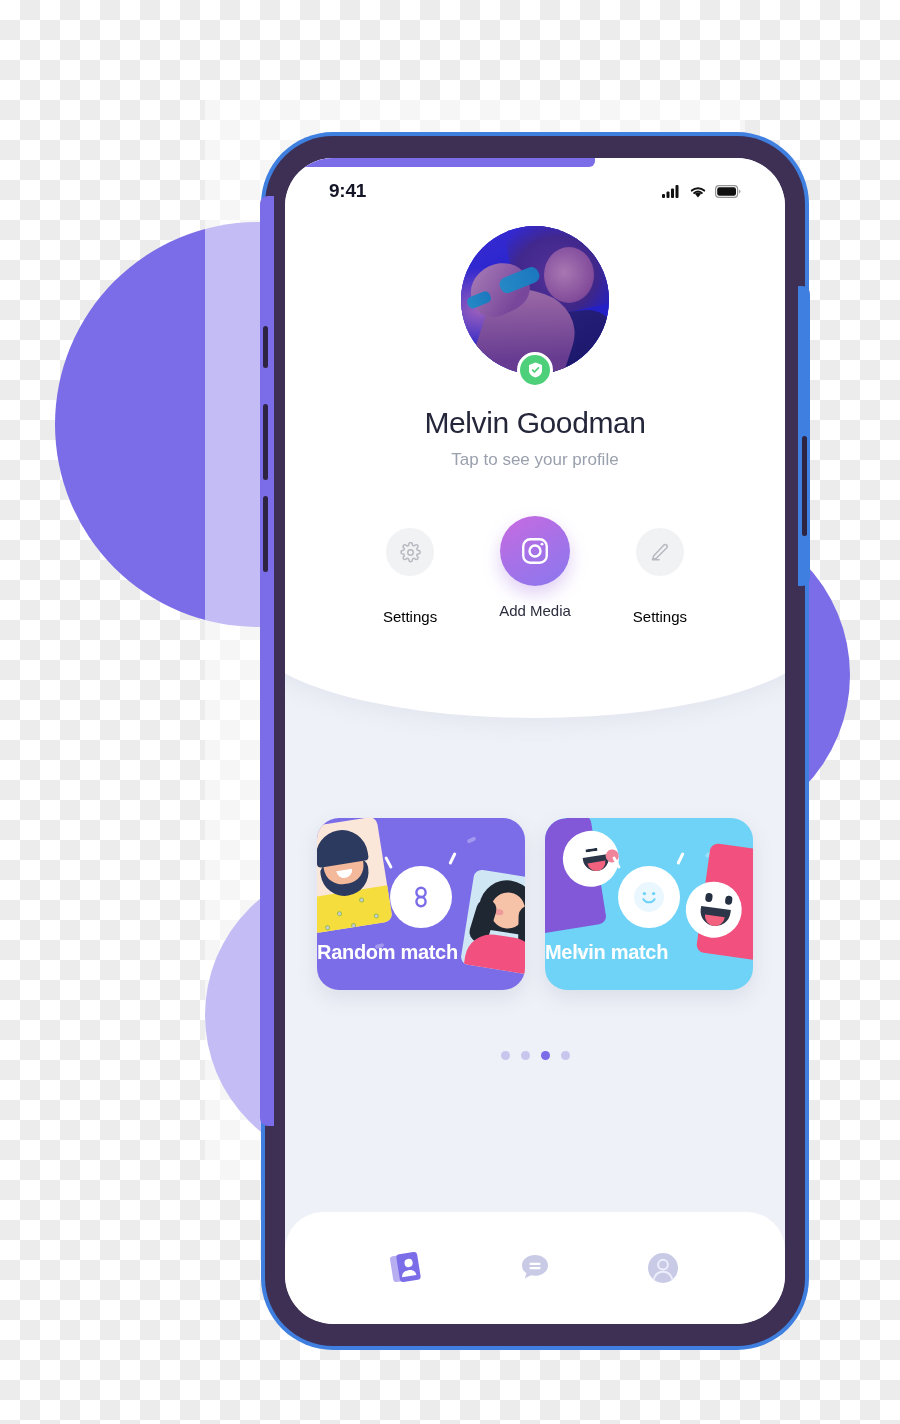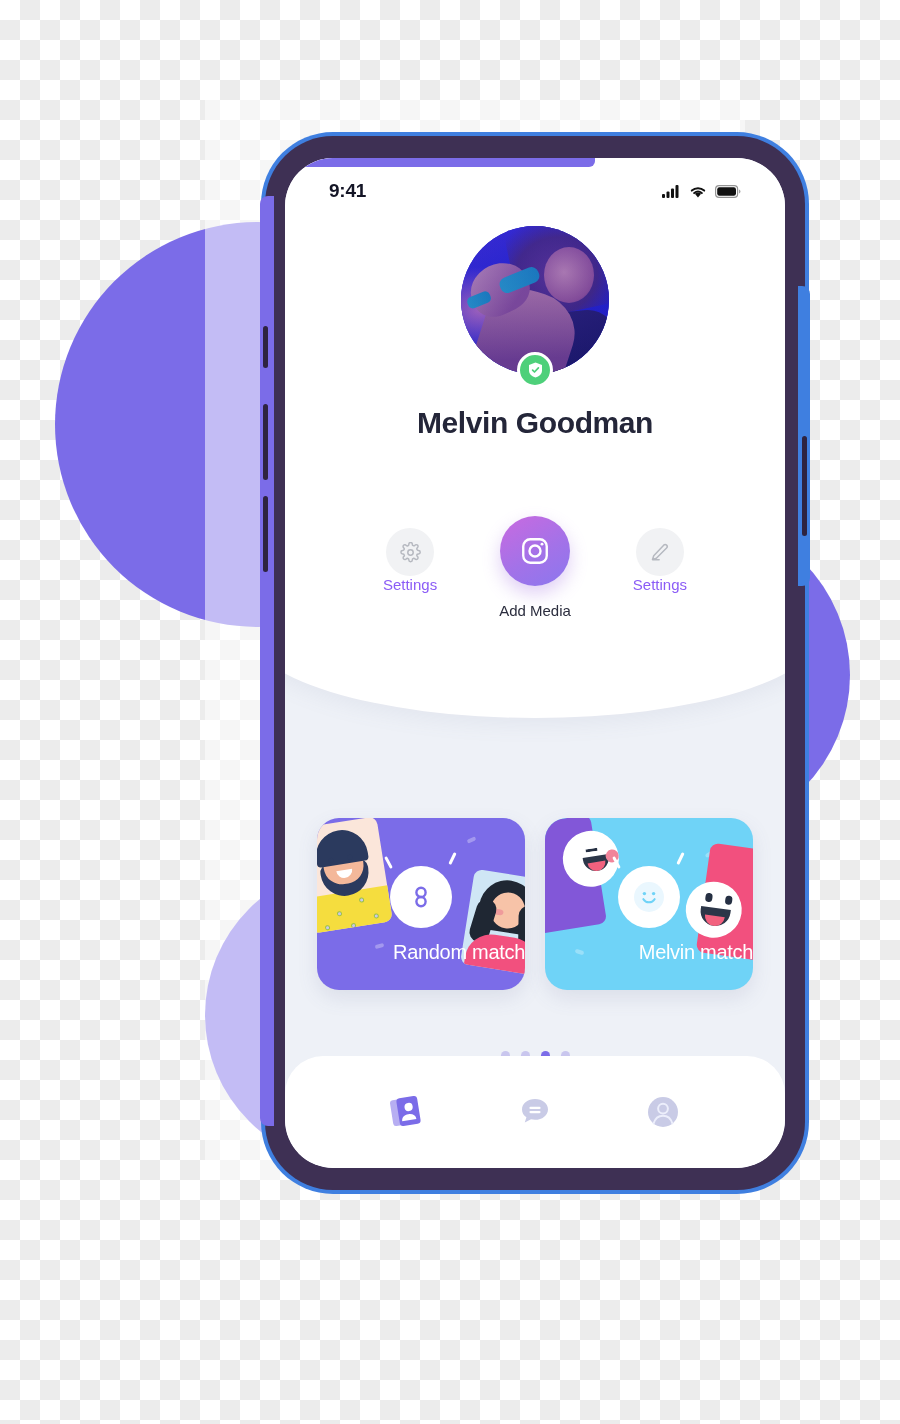--- a/index.html
+++ b/index.html
@@ -22,21 +22,21 @@
   #blob-right { left:530px; top:515px;  width:320px; height:320px; }
   #blob-bottom{ left:205px; top:865px;  width:300px; height:300px; }
 
   .veil {
     position:absolute; left:205px; top:100px; width:540px; height:1080px;
     background:rgba(255,255,255,0.55);
   }
 
   
   #phone {
-    position:absolute; left:265px; top:136px; width:540px; height:1054px;
+    position:absolute; left:265px; top:136px; width:540px; height:1210px;
     border-radius:68px;
     background:#3e3054;
     box-shadow:0 0 0 4px #3f7fe0;
     padding:22px 20px;
   }
   
   #phone-rail-left {
     position:absolute; left:-5px; top:60px; width:14px; height:930px;
     background:#7b6ce8; border-radius:8px 0 0 8px;
   }
@@ -106,38 +106,38 @@
   #verified-badge {
     position:absolute; left:50%; bottom:-14px; transform:translateX(-50%);
     width:36px; height:36px; border-radius:50%; background:#4ed07a;
     display:flex; align-items:center; justify-content:center;
     border:3px solid #ffffff;
   }
 
   
   #profile-name {
     position:absolute; left:0; top:248px; width:100%; text-align:center; z-index:7;
-    font-size:30px; font-weight:700; color:#242639; letter-spacing:-0.4px;
+    font-size:30px; font-weight:400; color:#242639; letter-spacing:-0.4px;
   }
   #profile-subtitle {
     position:absolute; left:0; top:292px; width:100%; text-align:center; z-index:7;
     font-size:17px; color:#9aa0ad;
   }
 
   
   #action-row {
     position:absolute; left:0; top:370px; width:100%; z-index:7;
     display:flex; align-items:flex-start; justify-content:center; gap:62px;
   }
   .action { display:flex; flex-direction:column; align-items:center; }
   .action-circle {
     width:48px; height:48px; border-radius:50%; background:#f1f2f4;
     display:flex; align-items:center; justify-content:center;
   }
-  .action-label { margin-top:0; font-size:15px; color:#8b5cf6;text-align:center; }
+  .action-label { margin-top:32px; font-size:15px; color:#000000;text-align:center; }
   #action-center { margin-top:-12px; }
   #add-media-circle {
     width:70px; height:70px; border-radius:50%;
     background:linear-gradient(150deg,#c96ae0 0%,#a372e8 55%,#8b77ee 100%);
     display:flex; align-items:center; justify-content:center;
     box-shadow:0 8px 18px rgba(160,110,225,0.33);
   }
   #add-media-label { margin-top:16px; font-size:15px; color:#2b2d3e; }
 
   
@@ -155,22 +155,22 @@
     position:absolute; left:0; top:660px; width:100%; z-index:7;
     display:flex; justify-content:center; gap:20px;
   }
   .match-card {
     width:208px; height:172px; border-radius:22px; position:relative; overflow:hidden;
     box-shadow:0 8px 20px rgba(90,100,150,0.13);
   }
   #card-random { background:#7b6ce8; }
   #card-emoji  { background:#6fd3f7; }
   .card-title {
-    position:absolute; left:0; bottom:26px; width:100%; text-align:right;
-    font-size:20px; font-weight:400; color:#ffffff; letter-spacing:-0.3px; z-index:5;
+    position:absolute; left:0; bottom:26px; width:100%; text-align:left;
+    font-size:20px; font-weight:700; color:#ffffff; letter-spacing:-0.3px; z-index:5;
   }
   .card-hub {
     position:absolute; left:50%; top:48px; transform:translateX(-50%);
     width:62px; height:62px; border-radius:50%; background:#fff; z-index:4;
     display:flex; align-items:center; justify-content:center;
   }
   .spark { position:absolute; width:3px; height:13px; border-radius:2px; background:#fff; z-index:4; }
   .sp-a { left:70px;  top:38px; transform:rotate(-28deg); }
   .sp-b { left:134px; top:34px; transform:rotate(26deg); }
   .confetti { position:absolute; width:9px; height:4px; border-radius:2px; background:rgba(255,255,255,.30); z-index:2; }
@@ -321,20 +321,21 @@
       </div>
       <div id="verified-badge">
         <svg width="15" height="16" viewBox="0 0 15 16">
           <path d="M7.5 0.6 L14 3.1 v5.2 c0 4.1-2.9 6.3-6.5 7.1 C3.9 14.6 1 12.4 1 8.3 V3.1 Z" fill="#fff"></path>
           <path d="M4.6 8.1 L6.5 10 L10.4 5.9" stroke="#4ed07a" stroke-width="1.7" fill="none" stroke-linecap="round" stroke-linejoin="round"></path>
         </svg>
       </div>
     </div>
 
     <div id="profile-name">Melvin Goodman</div>
+    <div id="profile-subtitle">Tap to see your profile</div>
 
     <div id="action-row">
 
       <div class="action">
         <div class="action-circle">
           <svg width="21" height="21" viewBox="0 0 24 24" fill="none" stroke="#b6b9c0" stroke-width="1.7">
             <circle cx="12" cy="12" r="3.1"></circle>
             <path d="M19.4 14.5a1.6 1.6 0 0 0 .3 1.8l.1.1a2 2 0 1 1-2.8 2.8l-.1-.1a1.6 1.6 0 0 0-1.8-.3 1.6 1.6 0 0 0-1 1.5v.2a2 2 0 1 1-4 0v-.1a1.6 1.6 0 0 0-1-1.5 1.6 1.6 0 0 0-1.8.3l-.1.1a2 2 0 1 1-2.8-2.8l.1-.1a1.6 1.6 0 0 0 .3-1.8 1.6 1.6 0 0 0-1.5-1h-.2a2 2 0 0 1 0-4h.1a1.6 1.6 0 0 0 1.5-1 1.6 1.6 0 0 0-.3-1.8l-.1-.1a2 2 0 1 1 2.8-2.8l.1.1a1.6 1.6 0 0 0 1.8.3h.1a1.6 1.6 0 0 0 1-1.5v-.2a2 2 0 0 1 4 0v.1a1.6 1.6 0 0 0 1 1.5 1.6 1.6 0 0 0 1.8-.3l.1-.1a2 2 0 1 1 2.8 2.8l-.1.1a1.6 1.6 0 0 0-.3 1.8v.1a1.6 1.6 0 0 0 1.5 1h.2a2 2 0 0 1 0 4h-.1a1.6 1.6 0 0 0-1.5 1Z"></path>
           </svg>
         </div>

